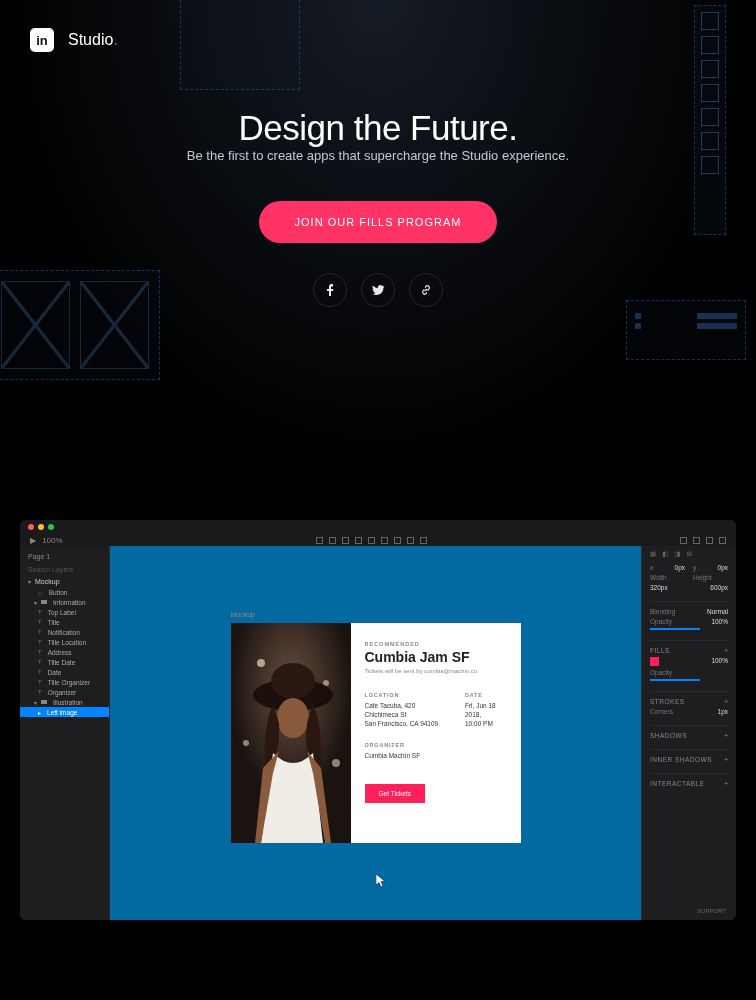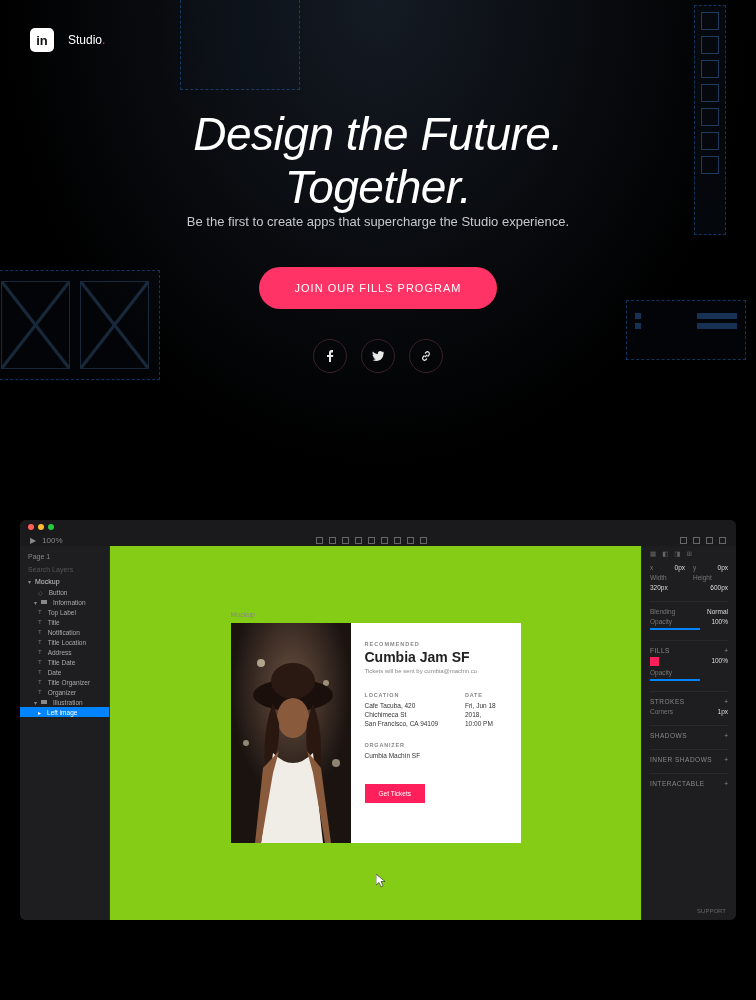--- a/index.html
+++ b/index.html
@@ -51,35 +51,34 @@
   gap: 14px;
   z-index: 10;
 }
 .logo-badge {
   width: 24px; height: 24px;
   background: #fff;
   border-radius: 5px;
   display: flex; align-items: center; justify-content: center;
   color: #111; font-weight: 700; font-size: 13px;
 }
-.logo-text { font-size: 12px; font-weight: 500; }
+.logo-text { font-size: 16px; font-weight: 500; }
 .logo-dot { color: #ff3366; }
 
 .hero-content {
   position: relative;
   z-index: 5;
   text-align: center;
   padding-top: 108px;
 }
 .headline {
-  font-size: 46px;
+  font-size: 35px;
   font-weight: 300;
   letter-spacing: -0.5px;
   line-height: 1.15;
-  font-style: italic;
 }
 .subhead {
   font-size: 13px;
   color: #c5c9cf;
 }
 .cta-button {
   display: inline-block;
   margin-top: 38px;
   padding: 15px 36px;
   background: #ff3366;
@@ -169,21 +168,21 @@
 .layer-item { padding: 1.5px 8px 1.5px 18px; font-size: 6.5px; color: #aaa; display:flex; align-items:center; gap:4px; cursor: pointer; }
 .layer-item .t-icon { color: #777; font-size: 6px; margin-right: 2px; }
 .layer-item.selected { background: #0084ff; color: #fff; }
 .layer-item.selected .t-icon { color: #fff; }
 .folder-icon { width: 6px; height: 4px; background: #888; margin-right: 2px; }
 .chevron { font-size: 6px; color: #888; }
 
 
 .canvas {
   flex: 1;
-  background: #84cc16;
+  background: #0369a1;
   position: relative;
   display: flex;
   align-items: center;
   justify-content: center;
 }
 .artboard {
   width: 290px;
   height: 220px;
   background: #fff;
   display: flex;
@@ -286,21 +285,20 @@
   <div class="logo">
     <div class="logo-badge">in</div>
     <span class="logo-text">
       <span>Studio</span><span class="logo-dot">.</span>
     </span>
   </div>
 
   <div class="hero-content">
     <h1 class="headline">
       <span>Design the Future.</span><br>
-      <span>Together.</span>
     </h1>
     <p class="subhead">Be the first to create apps that supercharge the Studio experience.</p>
     <button class="cta-button">JOIN OUR FILLS PROGRAM</button>
     <div class="social-row">
       <div class="social-btn">
         <svg width="10" height="12" viewBox="0 0 10 12">
             <path fill="#e8e8e8" d="M6 12V7h2l.3-2H6V3.6c0-.6.2-1 1-1h1V.1C7.8 0 7.2 0 6.5 0 4.9 0 4 1 4 2.9V5H2v2h2v5h2z"></path>
           </svg>
       </div>
       <div class="social-btn">

